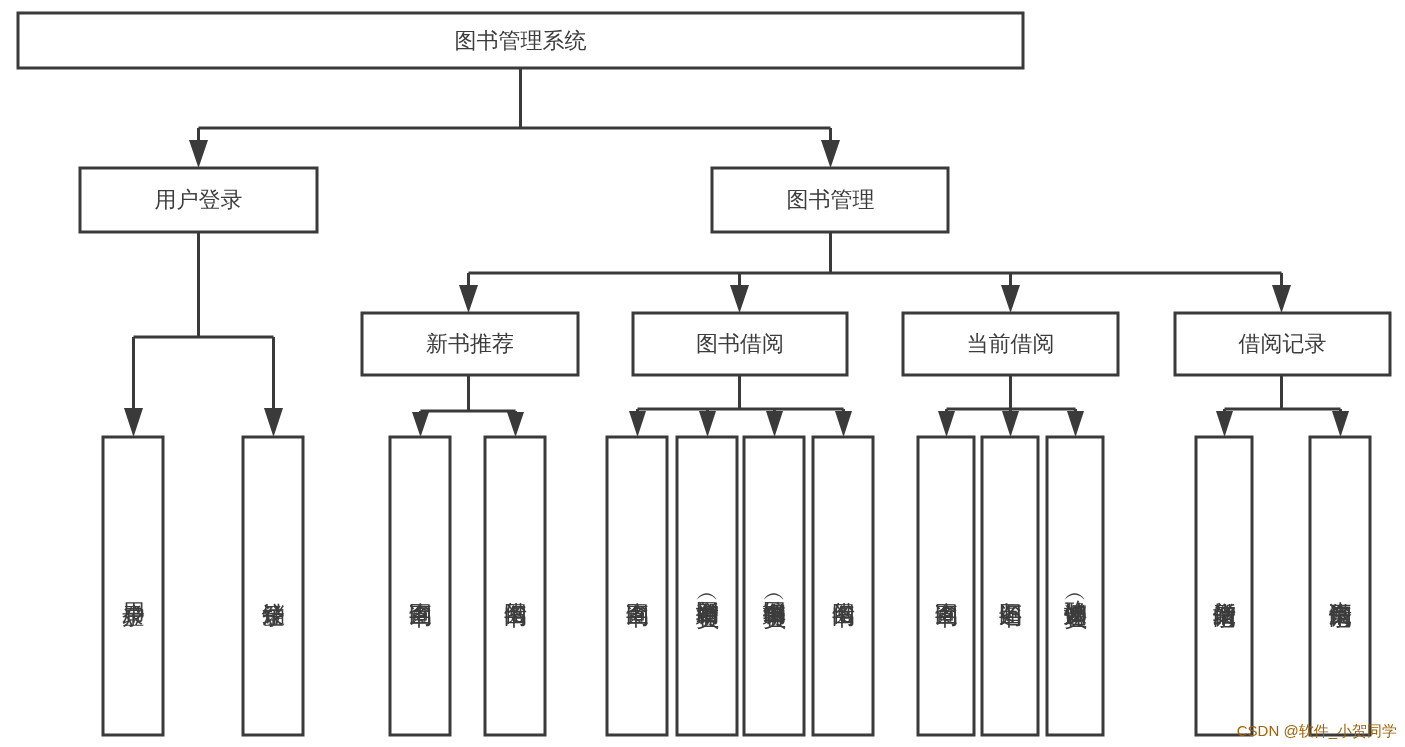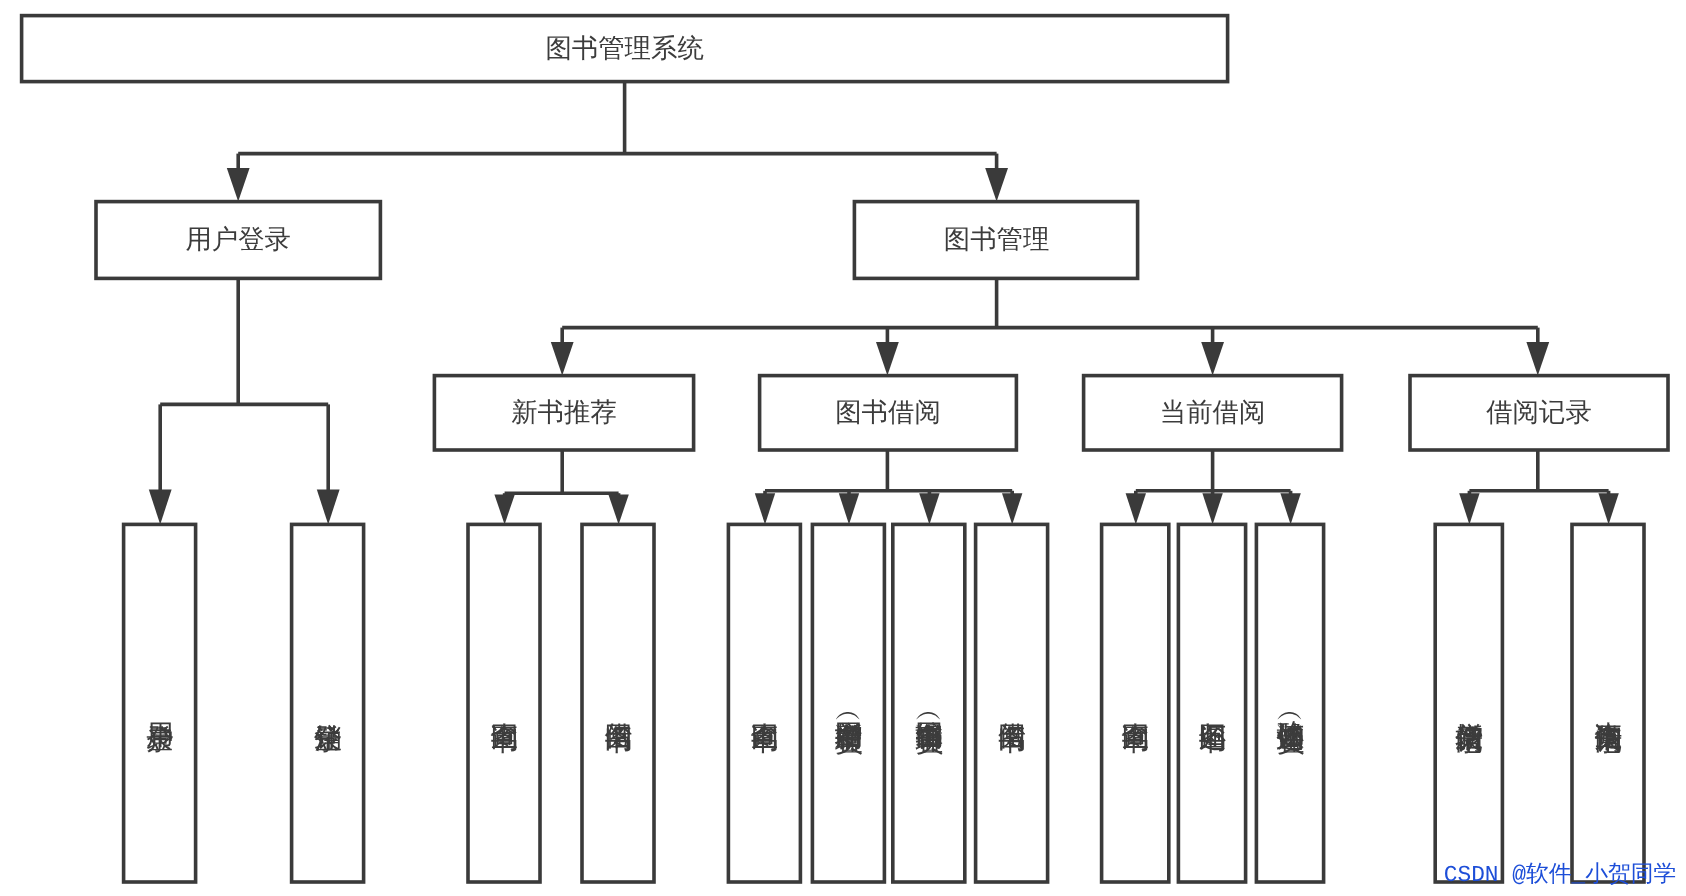--- a/index.html
+++ b/index.html
@@ -63,23 +63,23 @@
     display: flex;
     align-items: center;
     justify-content: center;
     letter-spacing: 1px;
     white-space: nowrap;
   }
   .watermark {
     position: absolute;
     right: 8px;
     bottom: 6px;
-    font-family: Liberation Mono, monospace;
-    font-size: 19px;
-    color: #1d4ed8;
+    font-family: Liberation Sans, sans-serif;
+    font-size: 15px;
+    color: #a16207;
     white-space: nowrap;
     pointer-events: none;
   }
 </style>
 </head>
 <body>
 
 <div id="diagram-root">
   <svg id="chart-svg" viewBox="0 0 1405 747" xmlns="http://www.w3.org/2000/svg">
 

